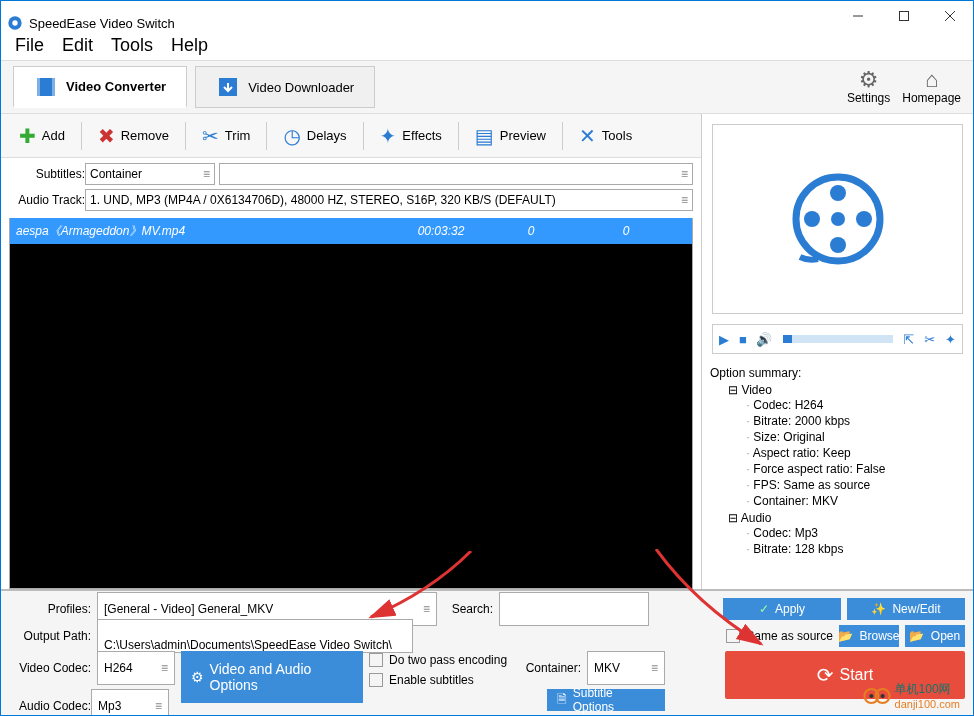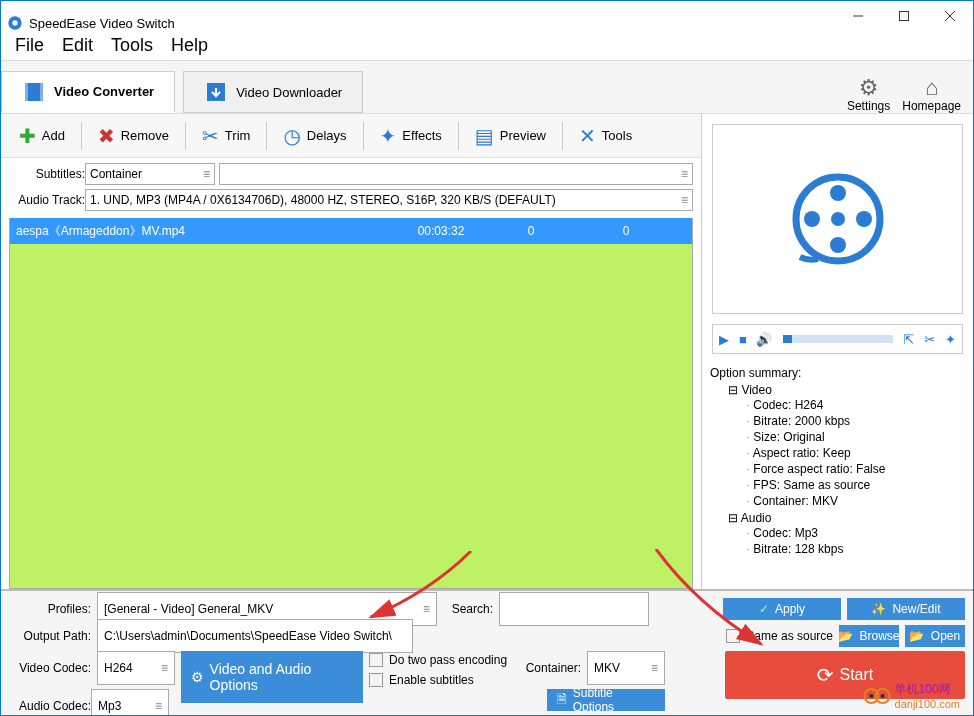--- a/index.html
+++ b/index.html
@@ -7,21 +7,21 @@
 
 .titlebar { display: flex; align-items: flex-end; height: 30px; padding: 0 0 0 6px; }
 .titlebar .app-icon { width: 16px; height: 16px; margin-right: 6px; }
 .titlebar .title { flex: 1; font-size: 13px; }
 .titlebar .winbtn { width: 46px; height: 30px; display: flex; align-items: center; justify-content: center; }
 .titlebar .winbtn svg { width: 10px; height: 10px; }
 
 .menubar { display: flex; gap: 2px; padding: 2px 6px; font-size: 18px; }
 .menubar span { padding: 2px 8px; cursor: pointer; }
 
-.header-row { display: flex; align-items: flex-end; height: 54px; background: #f5f5f5; border-top: 1px solid #ddd; border-bottom: 1px solid #ddd; }
+.header-row { display: flex; align-items: center; height: 54px; background: #f5f5f5; border-top: 1px solid #ddd; border-bottom: 1px solid #ddd; padding-left: 12px; }
 .tab { display: flex; align-items: center; height: 42px; padding: 0 20px; margin-right: 8px; border: 1px solid #ccc; background: #f0f0f0; cursor: pointer; }
 .tab.active { background: #fff; border-bottom: 2px solid #fff; font-weight: bold; }
 .tab .tab-icon { width: 24px; height: 24px; margin-right: 8px; }
 .header-right { margin-left: auto; display: flex; gap: 12px; padding-right: 12px; }
 .header-btn { display: flex; flex-direction: column; align-items: center; font-size: 12px; cursor: pointer; }
 .header-btn .icn { font-size: 22px; color: #666; line-height: 1; }
 
 .mainarea { display: flex; height: 475px; }
 .leftcol { flex: 1; display: flex; flex-direction: column; background: #fff; }
 .rightcol { width: 272px; background: #fff; border-left: 1px solid #ccc; display: flex; flex-direction: column; }
@@ -47,21 +47,21 @@
 .gh-x { width: 16px; border-right: none !important; }
 
 .gridrow { display: flex; height: 26px; align-items: center; font-size: 12px; color: #fff; background: #3399ff; }
 .gridrow > div { padding: 0 6px; }
 .gr-name { flex: 1; }
 .gr-dur { width: 90px; text-align: center; }
 .gr-ad { width: 90px; text-align: center; }
 .gr-sd { width: 100px; text-align: center; }
 .gr-x { width: 16px; }
 
-.gridbody { flex: 1; border: 1px solid #aaa; border-top: none; background: #bef264; }
+.gridbody { flex: 1; border: 1px solid #aaa; border-top: none; background: #000000; font-style: italic; }
 
 .preview { height: 190px; display: flex; align-items: center; justify-content: center; border: 1px solid #ccc; margin: 10px; }
 .preview svg { width: 100px; height: 100px; }
 
 .playbar { display: flex; align-items: center; height: 30px; border: 1px solid #ccc; margin: 0 10px 6px; padding: 0 6px; gap: 10px; color: #2b7cd3; }
 .playbar .prog { flex: 1; height: 8px; background: #d0e4f5; position: relative; }
 .playbar .prog::before { content: ''; position: absolute; left: 0; top: 0; width: 8%; height: 100%; background: #2b7cd3; }
 
 .optsummary { font-size: 12px; padding: 4px 8px; flex: 1; overflow: hidden; }
 .optsummary .ttl { padding: 2px 0; }
@@ -70,34 +70,34 @@
 .tree .node::before { content: '⊟ '; }
 .tree li { padding: 1px 0; }
 .tree li.leaf::before { content: '· '; color: #999; }
 
 .bottom { border-top: 2px solid #bbb; background: #f5f5f5; padding: 6px 8px; font-size: 12px; height: 126px; }
 .brow { display: flex; align-items: center; height: 24px; margin-bottom: 3px; gap: 6px; }
 .brow > label { width: 82px; text-align: right; }
 .brow .fld { border: 1px solid #aaa; height: 34px; padding: 0 6px; background: #fff; display: flex; align-items: center; }
 .brow .fld .grip { margin-left: auto; color: #888; }
 .brow .fld.wide { width: 340px; }
-.brow .fld.path { flex: 1; max-width: 580px; }
+.brow .fld.path { flex: 1; max-width: 580px; align-items: flex-end; }
 .brow .fld.small { width: 78px; }
 .brow .fld.search { width: 150px; }
 .btn { display: flex; align-items: center; justify-content: center; gap: 6px; height: 22px; padding: 0 10px; color: #fff; cursor: pointer; font-size: 12px; }
 .btn.blue { background: #3b8dd9; }
 .btn.big { height: 52px; width: 182px; font-size: 14px; }
 .btn.red { background: #e74c3c; width: 240px; height: 48px; font-size: 16px; border-radius: 2px; }
 .cb { width: 14px; height: 14px; border: 1px solid #999; display: inline-block; }
 .spacer { flex: 1; }
 
 .arrow-anno { position: absolute; pointer-events: none; }
 
 .watermark { position: absolute; right: 14px; bottom: 6px; font-size: 12px; display: flex; align-items: center; gap: 4px; }
-.watermark .brand { color: #a21caf; }
+.watermark .brand { color: #0f766e; }
 .watermark .url { color: #e67e22; font-size: 11px; }
 .watermark svg { width: 28px; height: 28px; }
 </style>
 </head>
 <body>
 
 <div class="titlebar">
   <svg class="app-icon" viewBox="0 0 24 24">
       <circle cx="12" cy="12" r="10" fill="#2b7cd3"></circle>
       <circle cx="12" cy="12" r="4" fill="#fff"></circle>

